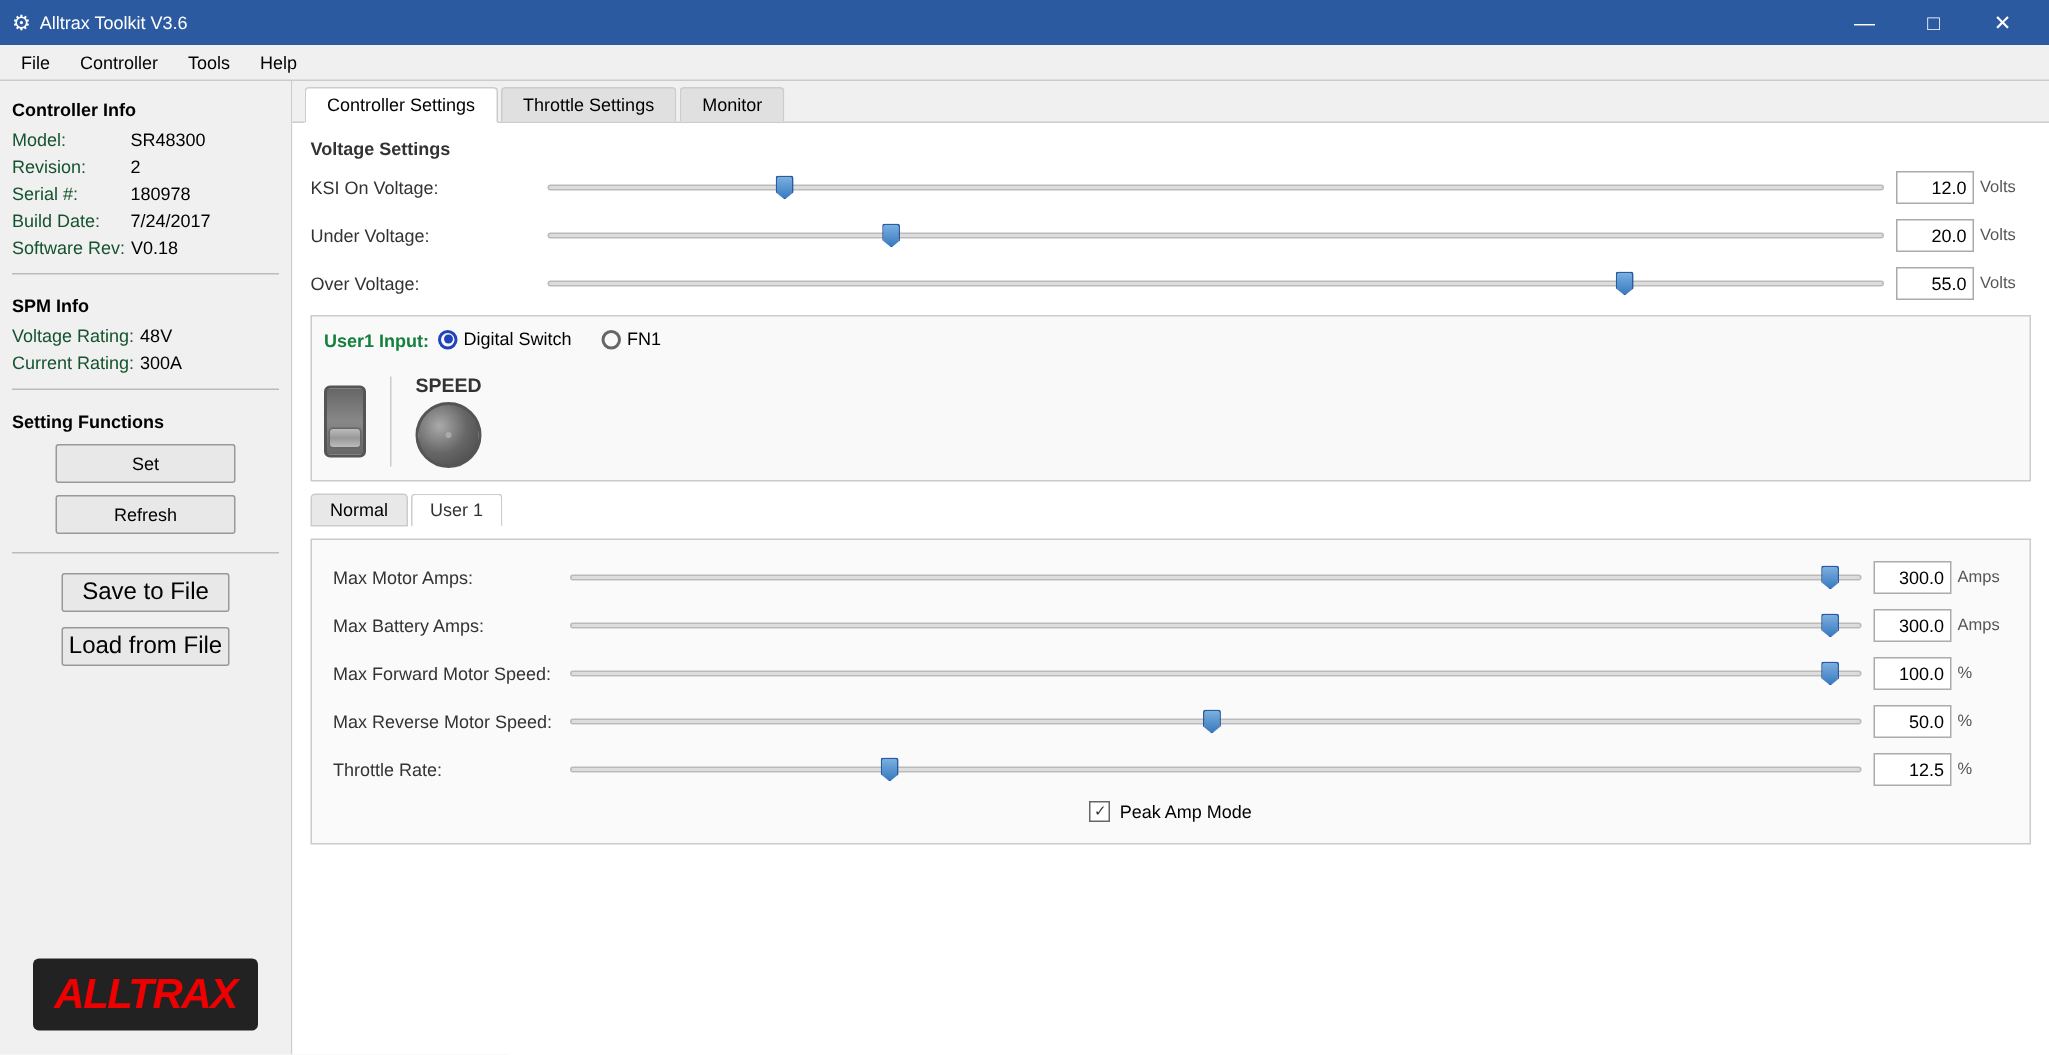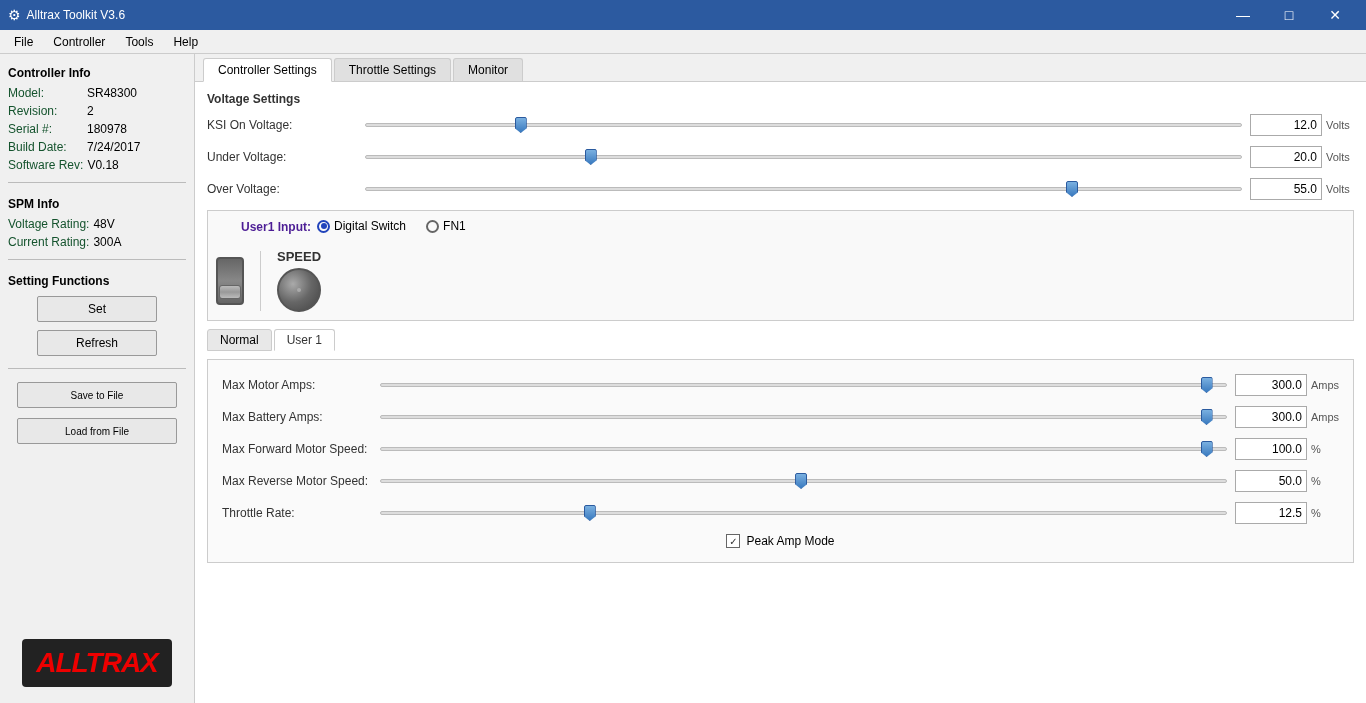--- a/index.html
+++ b/index.html
@@ -77,27 +77,27 @@
       height: 26px;
       background: #e8e8e8;
       border: 1px solid #999;
       border-radius: 2px;
       cursor: pointer;
       font-size: 12px;
       margin: 2px auto;
       display: block;
     }
     .sidebar-btn-wide {
-      width: 160px;
+      width: 112px;
       height: 26px;
       background: #e8e8e8;
       border: 1px solid #999;
       border-radius: 2px;
       cursor: pointer;
-      font-size: 10px;
+      font-size: 16px;
       margin: 3px auto;
       display: block;
     }
 
     
     .logo-area {
       margin-top: auto;
       padding: 8px;
       display: flex;
       align-items: center;
@@ -196,21 +196,21 @@
       cursor: pointer;
       clip-path: polygon(0 0, 100% 0, 100% 70%, 50% 100%, 0 70%);
     }
     .value-box-container {
       display: flex;
       align-items: center;
       gap: 4px;
       min-width: 90px;
     }
     .value-box {
-      width: 72px;
+      width: 52px;
       height: 22px;
       border: 1px solid #aaa;
       background: white;
       text-align: right;
       padding-right: 4px;
       font-size: 12px;
       line-height: 22px;
       display: flex;
       align-items: center;
       justify-content: flex-end;
@@ -221,21 +221,21 @@
       min-width: 28px;
     }
 
     
     .user1-section {
       border: 1px solid #ccc;
       padding: 8px;
       margin-bottom: 8px;
       background: #f9f9f9;
     }
-    .user1-label { font-size: 12px; color: #4c1d95; font-weight: bold; margin-bottom: 6px; margin-left: 25px; }
+    .user1-label { font-size: 12px; color: #15803d; font-weight: bold; margin-bottom: 6px; }
     .radio-group { display: flex; gap: 20px; margin-bottom: 8px; }
     .radio-item { display: flex; align-items: center; gap: 4px; cursor: pointer; }
     .radio-circle {
       width: 13px; height: 13px;
       border-radius: 50%;
       border: 2px solid #666;
       display: flex; align-items: center; justify-content: center;
     }
     .radio-circle.selected { border-color: #2244bb; }
     .radio-circle.selected::after {

